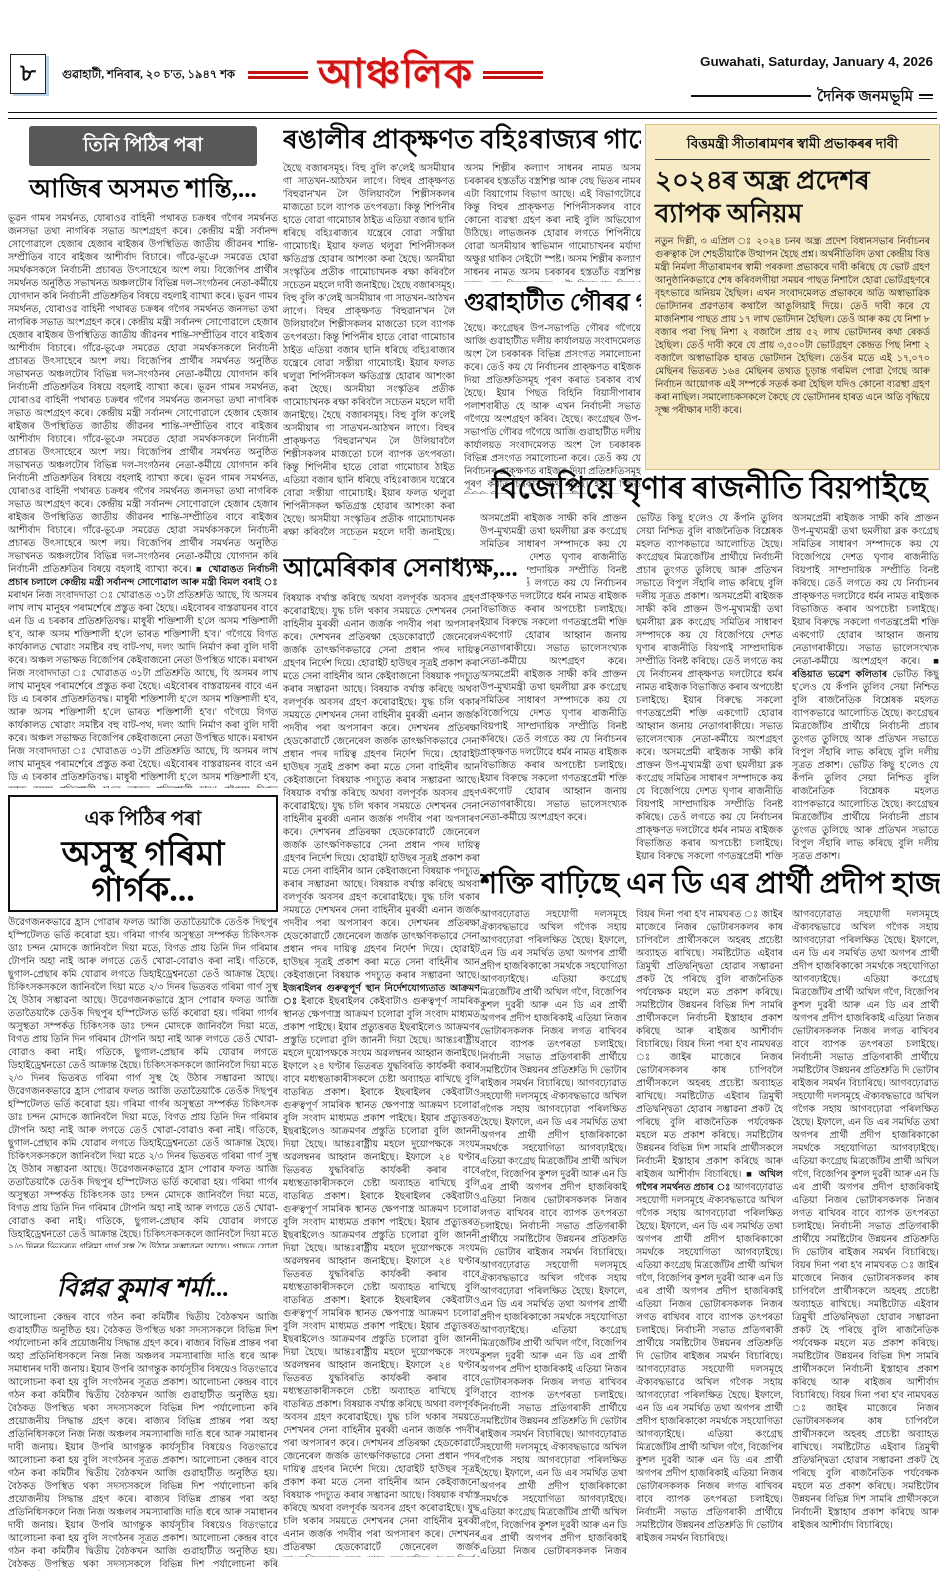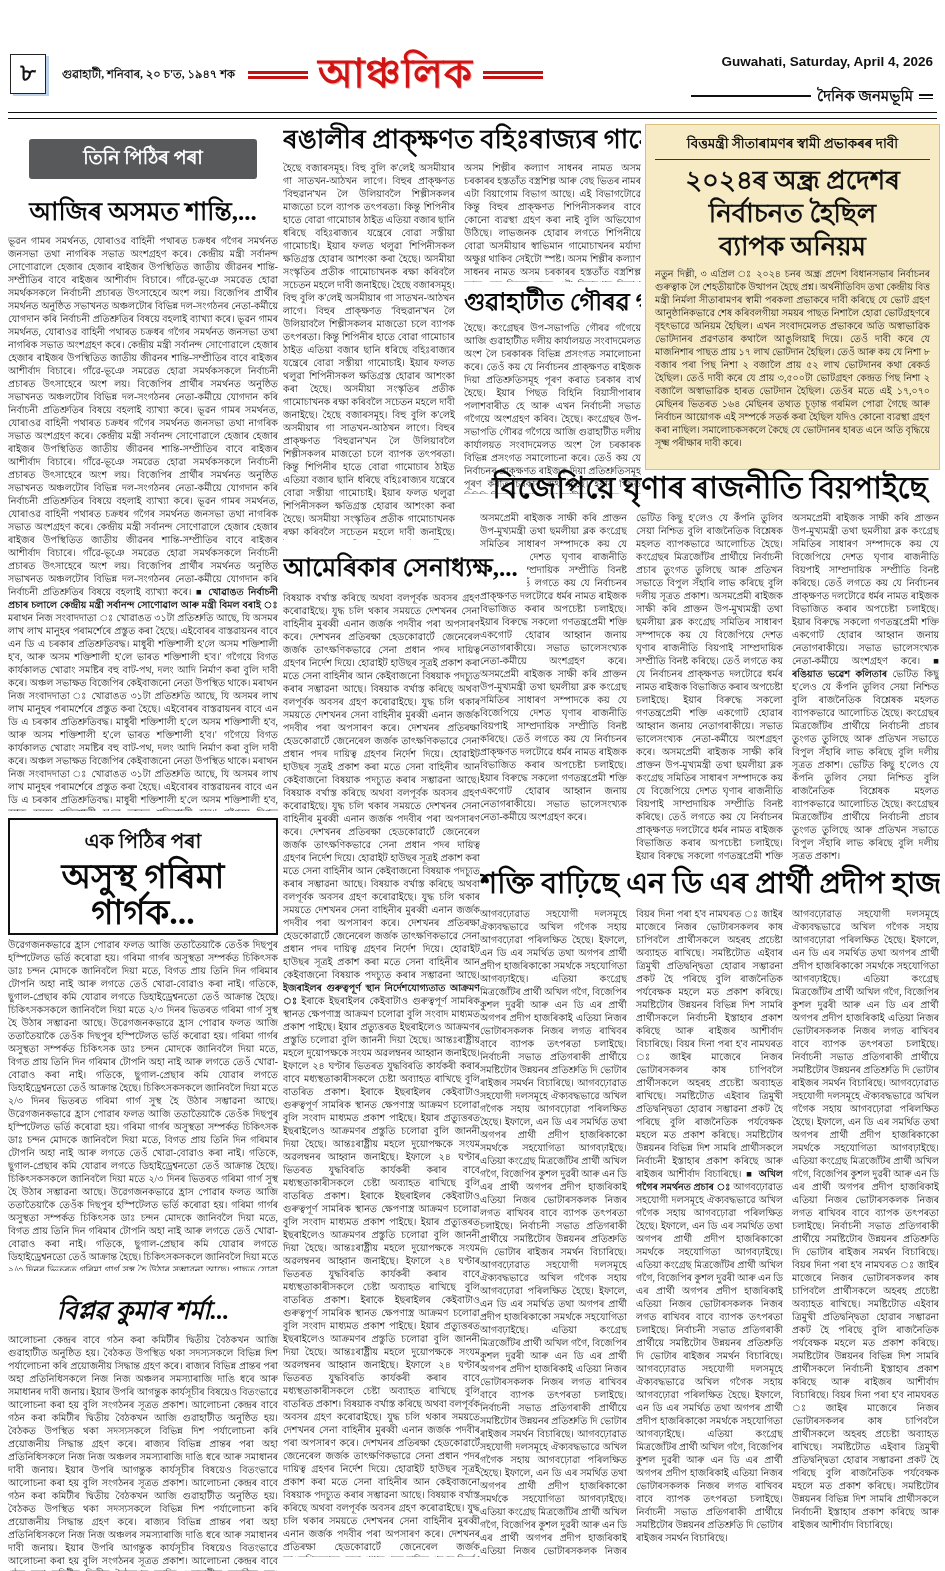--- a/index.html
+++ b/index.html
@@ -26,21 +26,21 @@
   }
   .hdr-date-en { position:absolute; right:12px; top:8px; font-family:"Liberation Sans","DejaVu Sans",sans-serif; font-size:13.5px; font-weight:bold; }
   .paper-row { position:absolute; right:12px; top:38px; display:flex; align-items:center; gap:6px; }
   .paper-rule { width:120px; height:3px; border-top:2px solid #111; }
   .paper-rule.short { width:14px; border-top:2px solid #111; border-bottom:1px solid #111; height:5px; }
   .paper-name { font-size:15px; font-weight:bold; }
   .hdr-rule { position:absolute; left:8px; top:66px; width:929px; height:7px; border-top:1.5px solid #111; border-bottom:1.5px solid #111; }
   
   .abs { position:absolute; }
   .kbox-dark {
-    margin:13px auto; width:228px; background:#58595b; color:#fff; text-align:center;
+    margin:0 auto; width:228px; background:#58595b; color:#fff; text-align:center;
     font-size:19px; font-weight:bold; padding:4px 0; border-radius:3px;
   }
   .kbox-frame {
     border:2px solid #111; padding:6px 4px 2px; text-align:center; background:#fff;
   }
   .kbox-frame .k1 { font-size:20px; font-weight:bold; }
   .hl { font-weight:bold; text-align:center; color:#0a0a0a; }
   .hl.h30 { font-size:25px; line-height:40px; }
   .hl.h27 { font-size:26px; line-height:36px; white-space:nowrap; overflow:hidden; }
   .hl.h25 { font-size:24px; line-height:34px; white-space:nowrap; overflow:hidden; }
@@ -51,39 +51,39 @@
   .body .b { font-weight:bold; }
   .cols { display:flex; gap:9px; }
   
   .ybox {
     background:#f7ebc6; border:1px solid #dcbf7e; padding:8px 9px 6px;
   }
   .ybox .yk {
     font-size:13.5px; font-weight:bold; text-align:center; padding-bottom:3px;
     border-bottom:1.5px solid #333; margin-bottom:4px;
   }
-  .ybox .yh { font-size:26px; line-height:33px; font-weight:bold; text-align:center; margin-bottom:5px; }
+  .ybox .yh { font-size:26px; line-height:33px; font-weight:bold; text-align:left; margin-bottom:5px; }
   .overlay-hl { background:#fff; z-index:3; padding-right:4px; }
 </style>
 </head>
 <body>
 
 <div class="page">
 
   <div class="hdr">
     <div class="pageno-box">
       <span>৮</span>
     </div>
     <div class="hdr-date-as">গুৱাহাটী, শনিবাৰ, ২০ চ'ত, ১৯৪৭ শক</div>
     <div class="mast">
       <span class="mast-line"></span>
       <span class="mast-title">আঞ্চলিক</span>
       <span class="mast-line"></span>
     </div>
-    <div class="hdr-date-en">Guwahati, Saturday, April 4, 2026</div>
+    <div class="hdr-date-en">Guwahati, Saturday, January 4, 2026</div>
     <div class="paper-row">
       <span class="paper-rule"></span>
       <span class="paper-name">দৈনিক জনমভূমি</span>
       <span class="paper-rule short"></span>
     </div>
     <div class="hdr-rule"></div>
   </div>
 
   <div class="abs" style="left:8px; top:126px; width:270px; height:1437px;">
     <div class="kbox-dark">তিনি পিঠিৰ পৰা</div>
@@ -122,21 +122,20 @@
           <span>হৈছে। কংগ্ৰেছৰ উপ-সভাপতি গৌৰৱ গগৈয়ে আজি গুৱাহাটীত দলীয় কাৰ্যালয়ত সংবাদমেলত অংশ লৈ চৰকাৰক বিভিন্ন প্ৰসংগত সমালোচনা কৰে। তেওঁ কয় যে নিৰ্বাচনৰ প্ৰাক্ক্ষণত ৰাইজক দিয়া প্ৰতিশ্ৰুতিসমূহ পূৰণ কৰাত চৰকাৰ ব্যৰ্থ হৈছে। ইয়াৰ পিছত বিহিনি বিয়াসীপাৰাৰ পলাশবাৰীত হে আৰু এখন নিৰ্বাচনী সভাত গগৈয়ে অংশগ্ৰহণ কৰিব।  হৈছে। কংগ্ৰেছৰ উপ-সভাপতি গৌৰৱ গগৈয়ে আজি গুৱাহাটীত দলীয় কাৰ্যালয়ত সংবাদমেলত অংশ লৈ চৰকাৰক বিভিন্ন প্ৰসংগত সমালোচনা কৰে। তেওঁ কয় যে নিৰ্বাচনৰ প্ৰাক্ক্ষণত ৰাইজক দিয়া প্ৰতিশ্ৰুতিসমূহ পূৰণ কৰাত চৰকাৰ ব্যৰ্থ হৈছে। ইয়াৰ পিছত বিহিনি বিয়াসীপাৰাৰ পলাশবাৰীত হে আৰু এখন নিৰ্বাচনী সভাত গগৈয়ে অংশগ্ৰহণ কৰিব।  হৈছে। কংগ্ৰেছৰ উপ-সভাপতি গৌৰৱ গগৈয়ে আজি গুৱাহাটীত দলীয় কাৰ্যালয়ত সংবাদমেলত অংশ লৈ চৰকাৰক বিভিন্ন প্ৰসংগত সমালোচনা কৰে। তেওঁ কয় যে নিৰ্বাচনৰ প্ৰাক্ক্ষণত ৰাইজক দিয়া প্ৰতিশ্ৰুতিসমূহ পূৰণ কৰাত চৰকাৰ ব্যৰ্থ হৈছে। ইয়াৰ পিছত বিহিনি বিয়াসীপাৰাৰ পলাশবাৰীত হে আৰু এখন নিৰ্বাচনী সভাত গগৈয়ে অংশগ্ৰহণ কৰিব। </span>
         </p>
       </div>
     </div>
   </div>
 
   <div class="abs ybox" style="left:645px; top:124px; width:295px; height:346px;">
     <div class="yk">বিত্তমন্ত্ৰী সীতাৰামণৰ স্বামী প্ৰভাকৰৰ দাবী</div>
     <div class="yh">
       <div>২০২৪ৰ অন্ধ্ৰ প্ৰদেশৰ</div>
-      <div>নিৰ্বাচনত হৈছিল</div>
       <div>ব্যাপক অনিয়ম</div>
     </div>
     <p class="body" style="height:192px;">
       <span>নতুন দিল্লী, ৩ এপ্ৰিল ঃ ২০২৪ চনৰ অন্ধ্ৰ প্ৰদেশ বিধানসভাৰ নিৰ্বাচনৰ গুৰুত্বাক লৈ শেহতীয়াকৈ উত্থাপন হৈছে প্ৰশ্ন। অৰ্থনীতিবিদ তথা কেন্দ্ৰীয় বিত্ত মন্ত্ৰী নিৰ্মলা সীতাৰামণৰ স্বামী পৰকলা প্ৰভাকৰে দাবী কৰিছে যে ভোট গ্ৰহণ আনুষ্ঠানিকভাৱে শেষ কৰিবলগীয়া সময়ৰ পাছত নিশালৈ হোৱা ভোটগ্ৰহণৰে বৃহৎভাৱে অনিয়ম হৈছিল। এখন সংবাদমেলত প্ৰভাকৰে অতি অস্বাভাৱিক ভোটদানৰ প্ৰৱণতাৰ কথালৈ আঙুলিয়াই দিয়ে। তেওঁ দাবী কৰে যে মাজনিশাৰ পাছত প্ৰায় ১৭ লাখ ভোটদান হৈছিল। তেওঁ আৰু কয় যে নিশা ৮ বজাৰ পৰা পিছ নিশা ২ বজালৈ প্ৰায় ৫২ লাখ ভোটদানৰ কথা ৰেকৰ্ড হৈছিল। তেওঁ দাবী কৰে যে প্ৰায় ৩,৫০০টা ভোটগ্ৰহণ কেন্দ্ৰত পিছ নিশা ২ বজালৈ অস্বাভাৱিক হাৰত ভোটদান হৈছিল। তেওঁৰ মতে এই ১৭,০৭০ মেছিনৰ ভিতৰত ১৬৪ মেছিনৰ তথ্যত চূড়ান্ত গৰমিল পোৱা গৈছে আৰু নিৰ্বাচন আয়োগক এই সম্পৰ্কে সতৰ্ক কৰা হৈছিল যদিও কোনো ব্যৱস্থা গ্ৰহণ কৰা নাছিল। সমালোচকসকলে কৈছে যে ভোটদানৰ হাৰত এনে অতি বৃদ্ধিয়ে সূক্ষ্ম পৰীক্ষাৰ দাবী কৰে। </span>
     </p>
   </div>
 
   <div class="abs" style="left:480px; top:468px; width:460px;">
     <div class="hl" style="font-size:30px; line-height:40px; white-space:nowrap; overflow:hidden;">বিজেপিয়ে ঘৃণাৰ ৰাজনীতি বিয়পাইছে</div>
     <div class="cols" style="margin-top:4px;">

